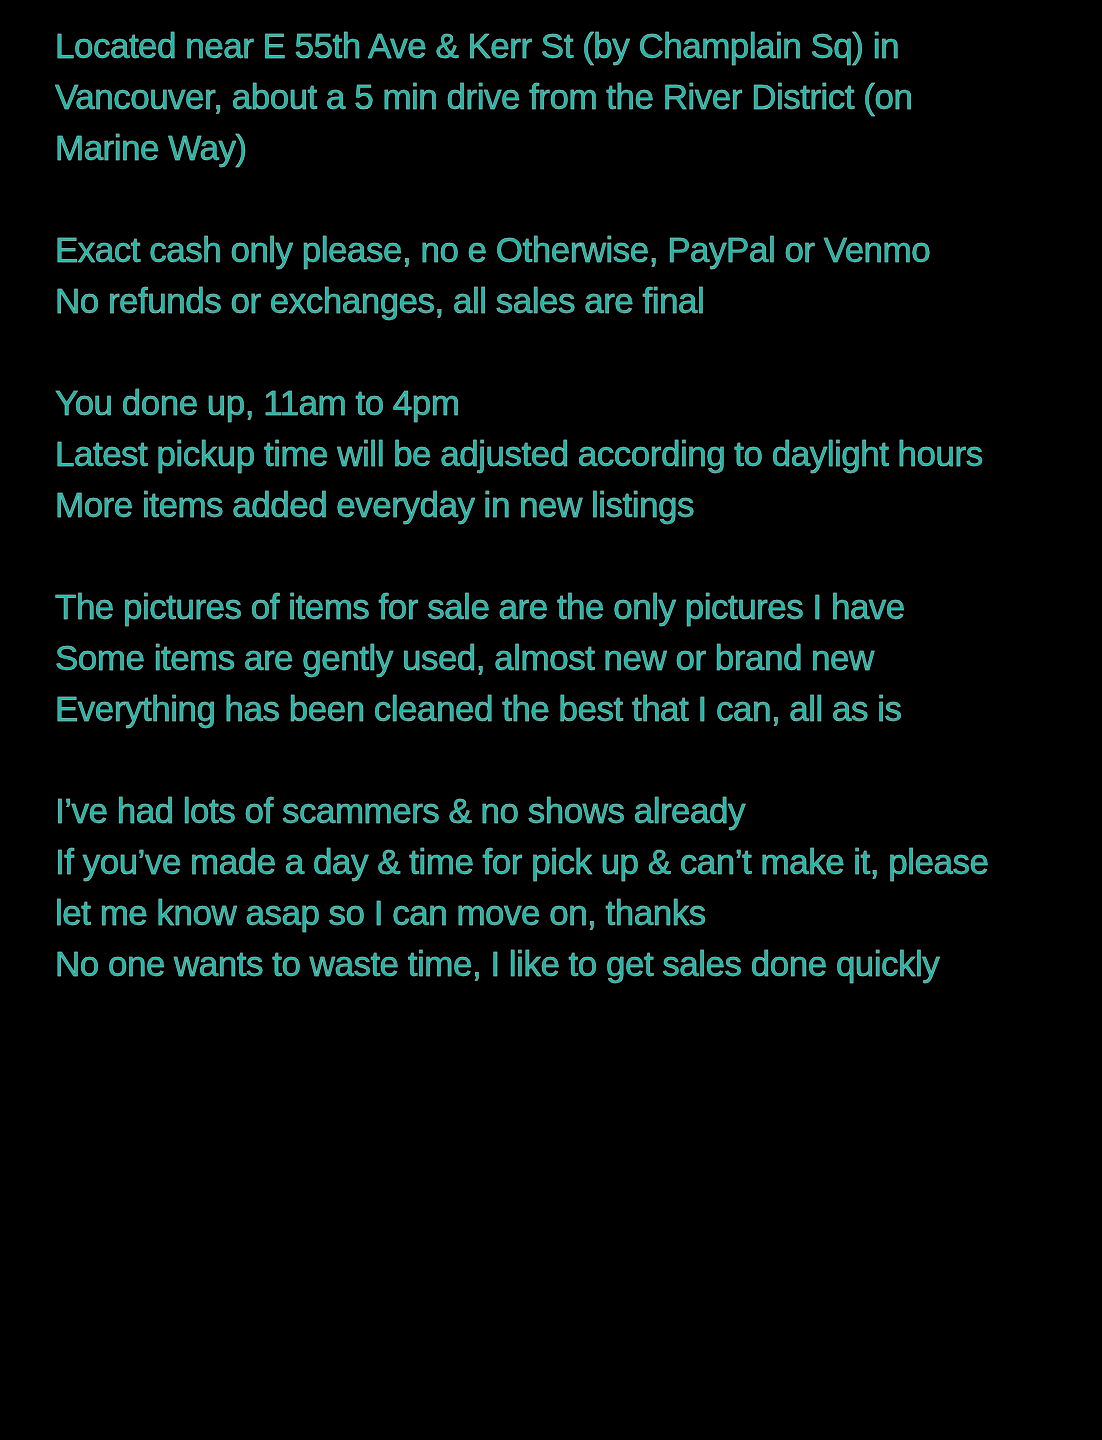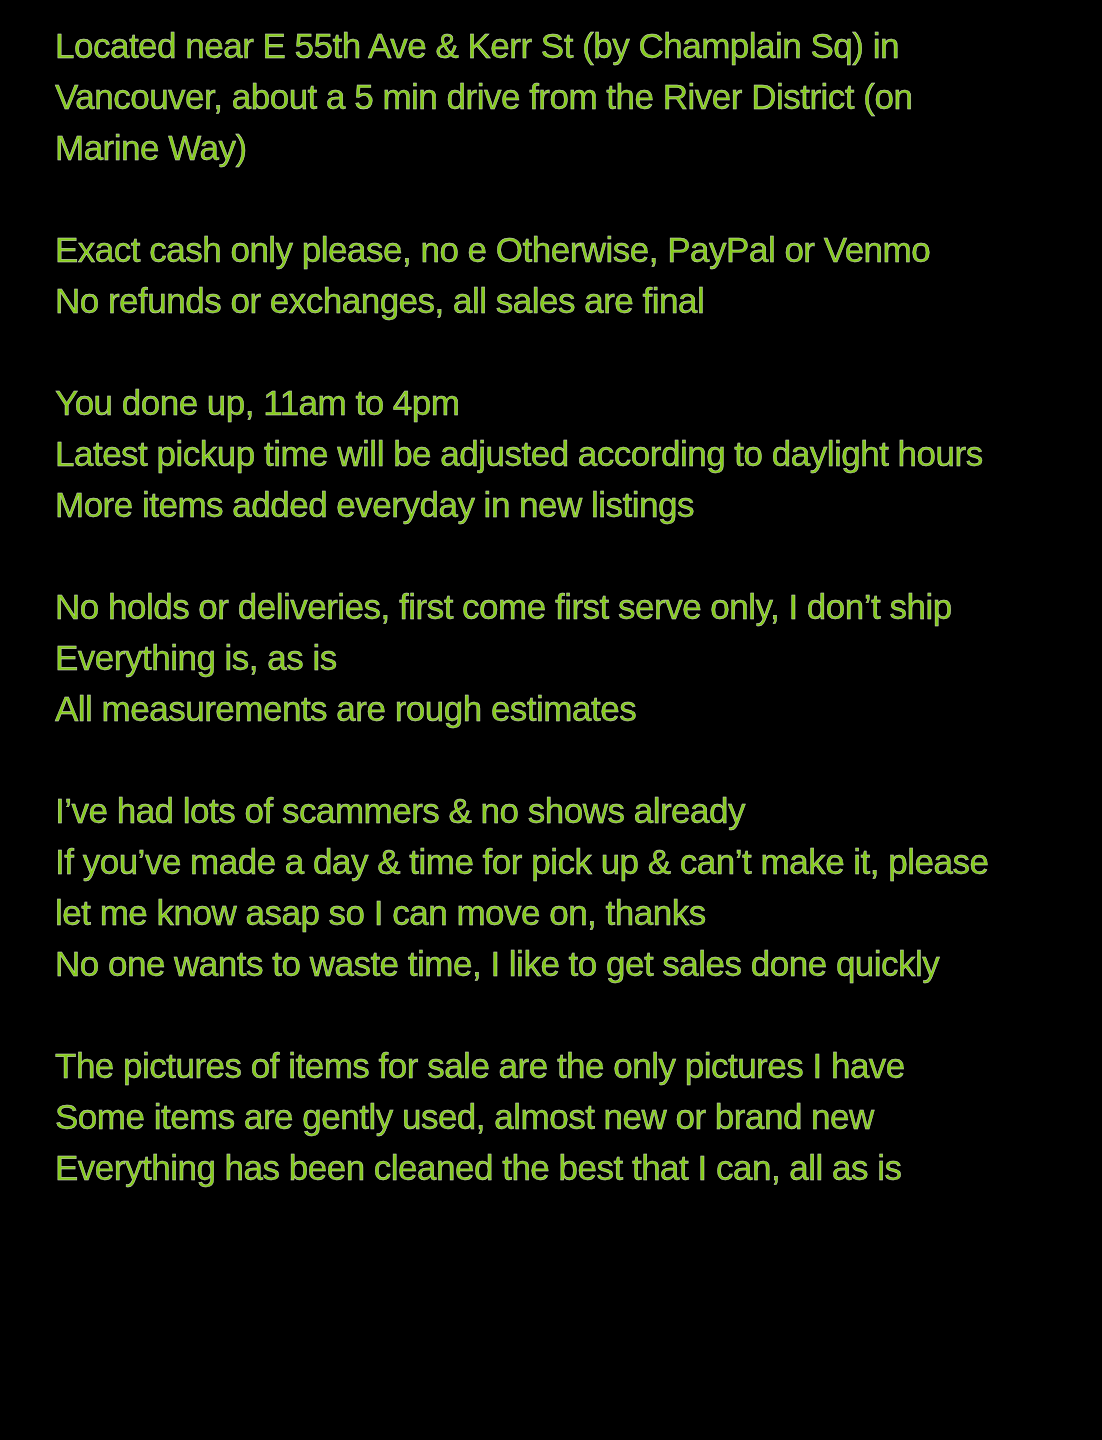--- a/index.html
+++ b/index.html
@@ -10,21 +10,21 @@
   body {
     width: 1102px;
     height: 1440px;
     overflow: hidden;
     font-family: "Liberation Sans", "DejaVu Sans", sans-serif;
   }
   .description {
     box-sizing: border-box;
     width: 1102px;
     padding: 20px 16px 0 55px;
-    color: #84cc16;
+    color: #14b8a6;
     font-size: 35px;
     line-height: 51px;
     font-weight: 500;
     letter-spacing: -0.5px;
     -webkit-text-stroke: 0.45px #d9d9d9;
   }
   .para {
     margin: 0 0 51px 0;
     white-space: pre-line;
   }
@@ -48,26 +48,23 @@
   <p class="para">Located near E 55th Ave &amp; Kerr St (by Champlain Sq) in
 Vancouver, about a 5 min drive from the River District (on
 Marine Way)</p>
 
   <p class="para">Exact cash only please, no e Otherwise, PayPal or Venmo
 No refunds or exchanges, all sales are final</p>
 
   <p class="para"><span>You done up, </span><span class="time-underline">11am to 4pm</span><span class="block">Latest pickup time will be adjusted according to daylight hours
 More items added everyday in new listings</span></p>
 
-  <p class="para">No holds or deliveries, first come first serve only, I don’t ship
-Everything is, as is
-All measurements are rough estimates</p>
 
+
+  <p class="para">The pictures of items for sale are the only pictures I have
+Some items are gently used, almost new or brand new
+Everything has been cleaned the best that I can, all as is</p>
 
   <p class="para">I’ve had lots of scammers &amp; no shows already
 If you’ve made a day &amp; time for pick up &amp; can’t make it, please
 let me know asap so I can move on, thanks
 No one wants to waste time, I like to get sales done quickly</p>
-
-  <p class="para">The pictures of items for sale are the only pictures I have
-Some items are gently used, almost new or brand new
-Everything has been cleaned the best that I can, all as is</p>
 </main>
 
 </body></html>

